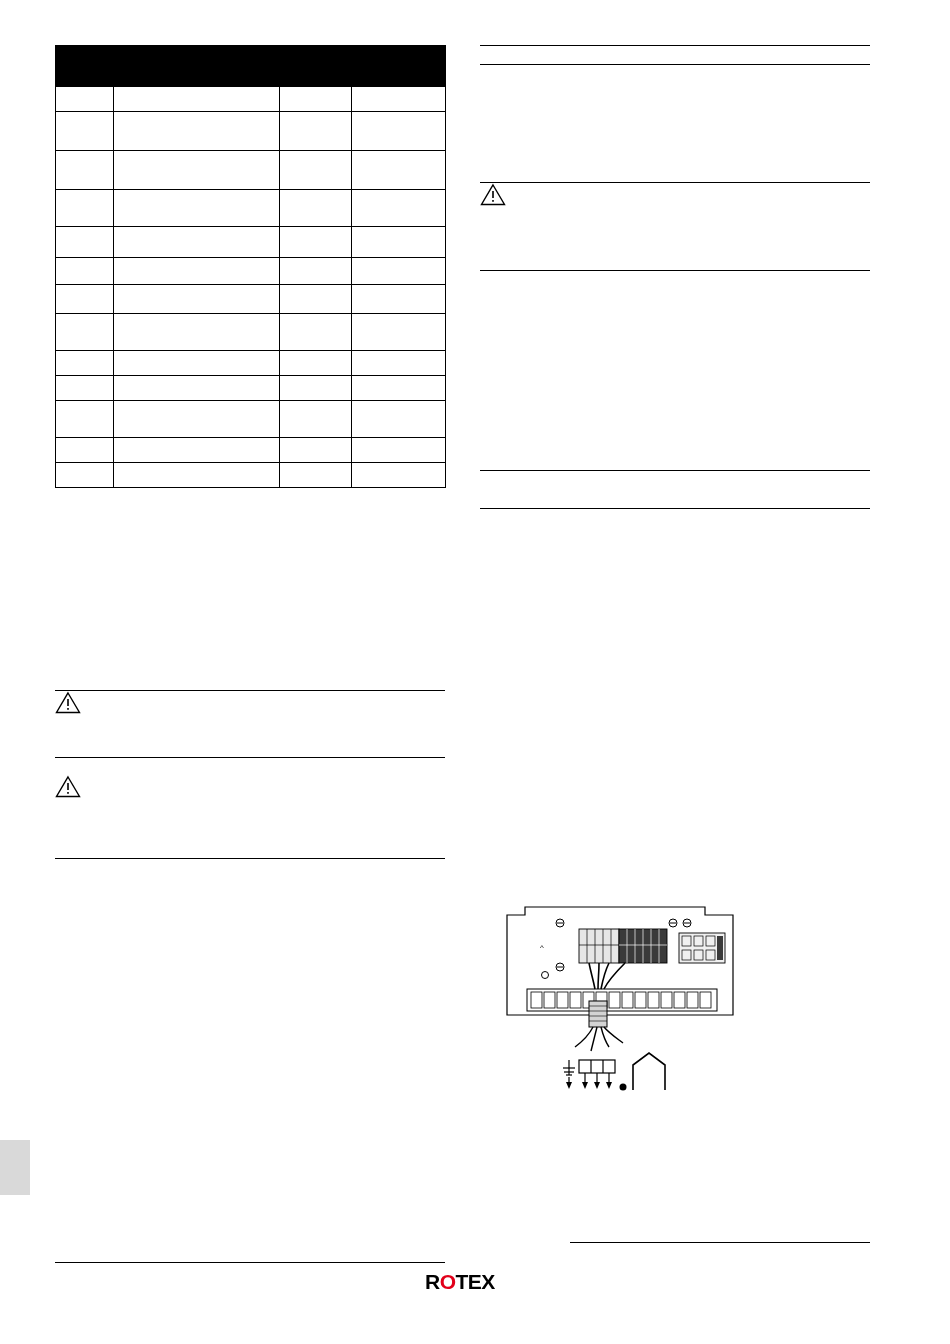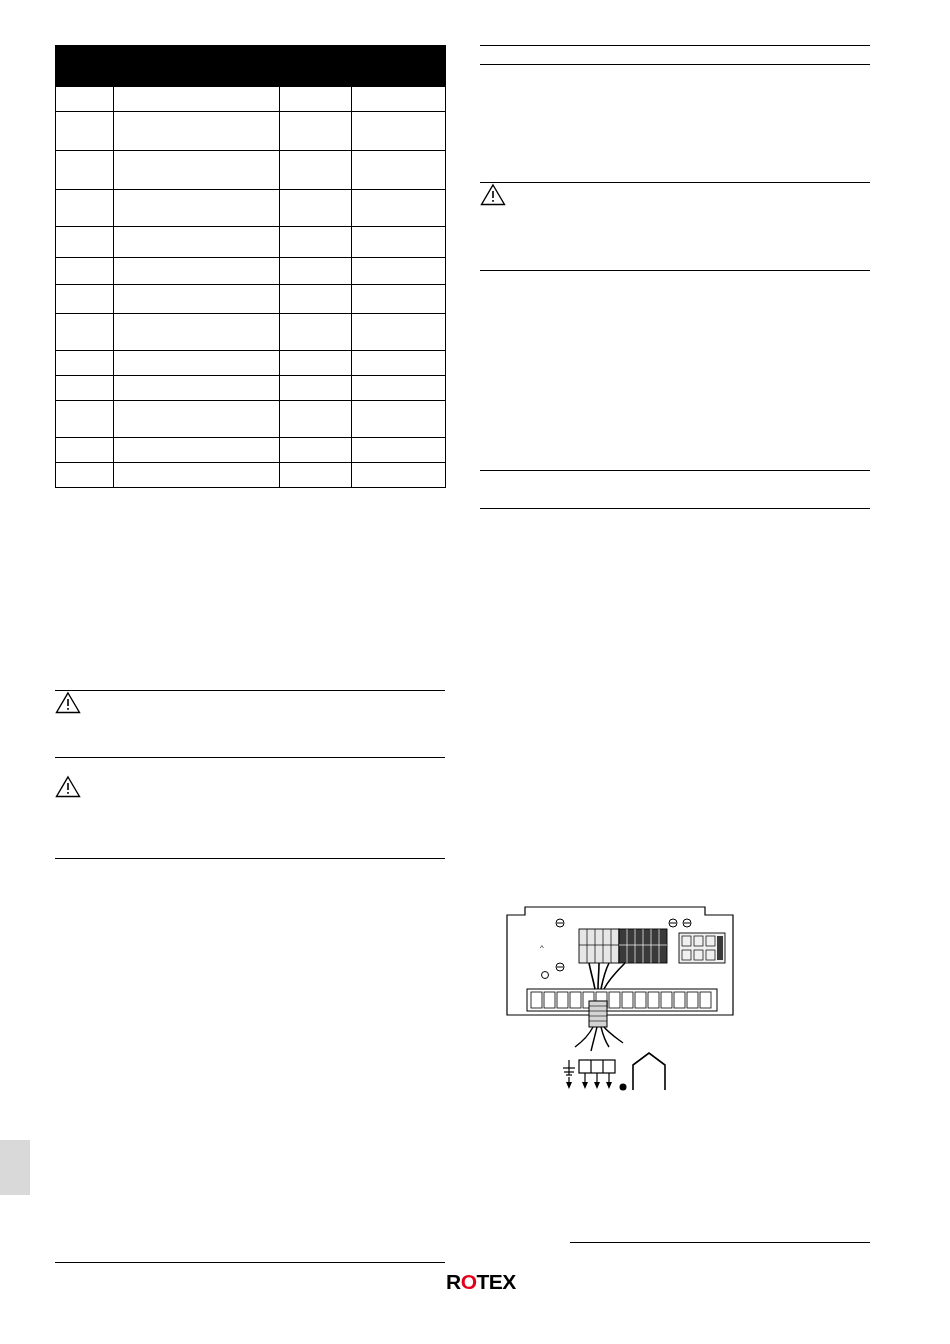--- a/index.html
+++ b/index.html
@@ -143,21 +143,20 @@
     height: 215px;
   }
 
   
   .logo {
     position: absolute;
     left: 425px;
     top: 1270px;
     width: 100px;
     height: 24px;
-    margin-left: 21px;
   }
   .logo-text {
     font-family: "Liberation Sans", sans-serif;
     font-weight: bold;
     font-size: 21px;
     letter-spacing: -0.5px;
     color: #000000;
   }
   .logo-accent { color: #e2001a; }
 </style>

